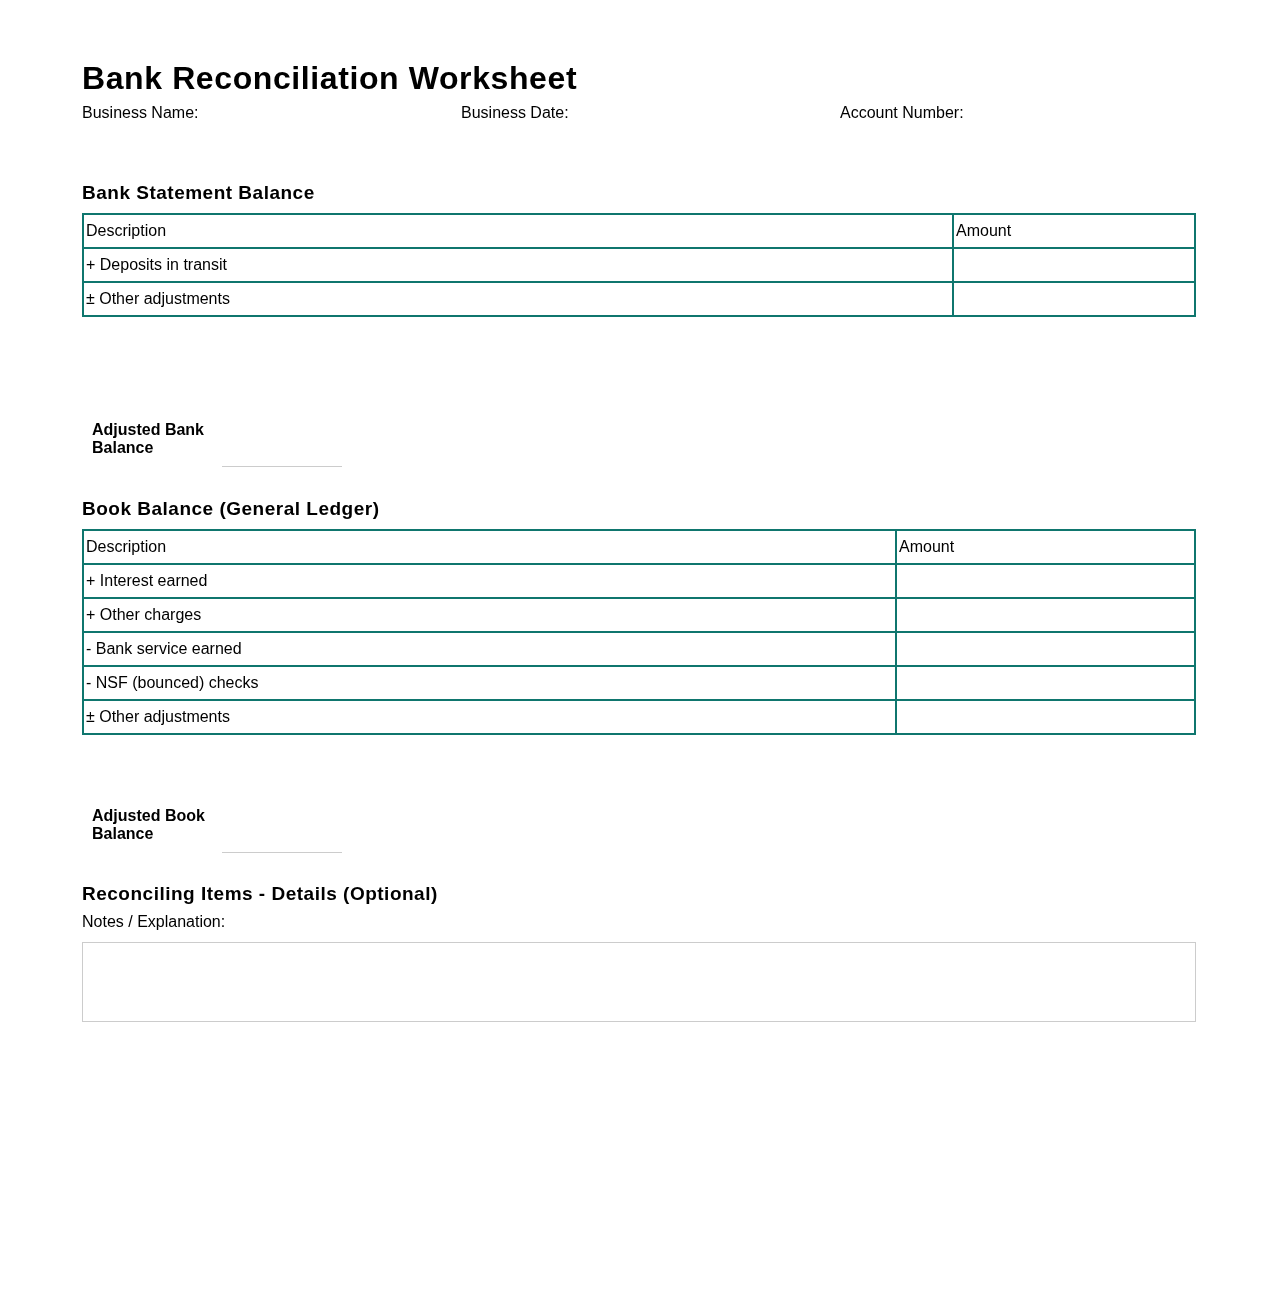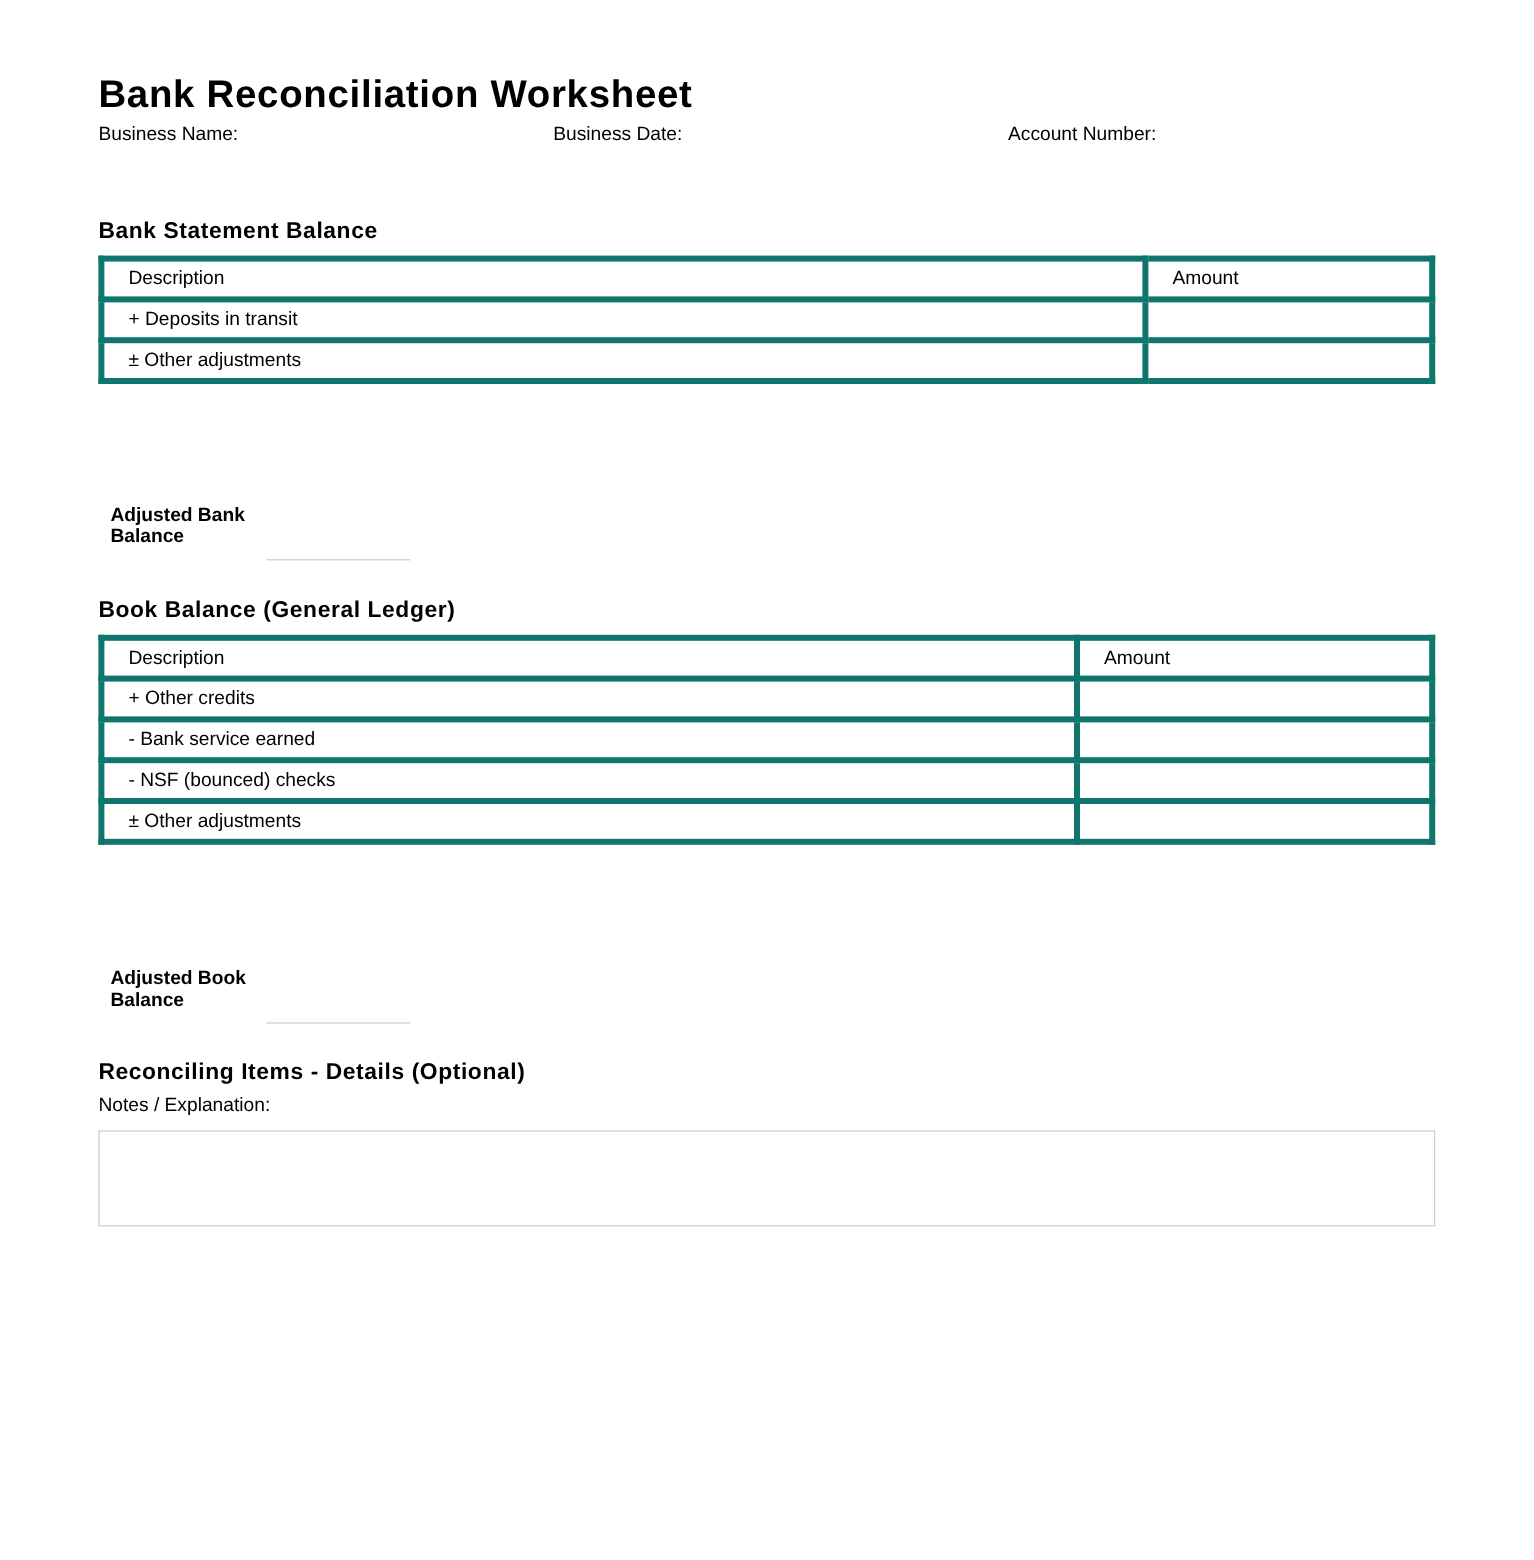--- a/index.html
+++ b/index.html
@@ -16,21 +16,21 @@
     .meta .field { position: absolute; top: 0; }
     .section-title {
       position: absolute; left: 0; margin: 0;
       font-size: 19px; font-weight: bold; letter-spacing: 0.5px; line-height: 24px;
     }
     table.recon {
       position: absolute; left: 0; width: 1114px;
       border-collapse: collapse; font-size: 16px;
     }
     table.recon td {
-      border: 5px solid #0f766e; height: 34px; padding: 0 20px;
+      border: 2px solid #0f766e; height: 34px; padding: 0 2px;
       box-sizing: border-box; vertical-align: middle;
     }
     .adjusted { position: absolute; left: 10px; width: 260px; height: 60px; }
     .adjusted .label {
       position: absolute; left: 0; top: 0; width: 130px;
       font-size: 16px; font-weight: bold; line-height: 18px;
     }
     .adjusted .line {
       position: absolute; left: 130px; top: 45px; width: 120px; height: 0;
       border-top: 1px solid #cccccc;
@@ -80,21 +80,25 @@
 
   <h2 class="section-title" style="top:497px;">Book Balance (General Ledger)</h2>
 
   <table class="recon" style="top:529px;">
     <tbody>
         <tr>
       <td style="width:813px;">Description</td>
       <td>Amount</td>
     </tr>
     <tr>
-      <td>+ Other credits</td>
+      <td>+ Interest earned</td>
+      <td></td>
+    </tr>
+    <tr>
+      <td>+ Other charges</td>
       <td></td>
     </tr>
     <tr>
       <td>- Bank service earned</td>
       <td></td>
     </tr>
     <tr>
       <td>- NSF (bounced) checks</td>
       <td></td>
     </tr>

